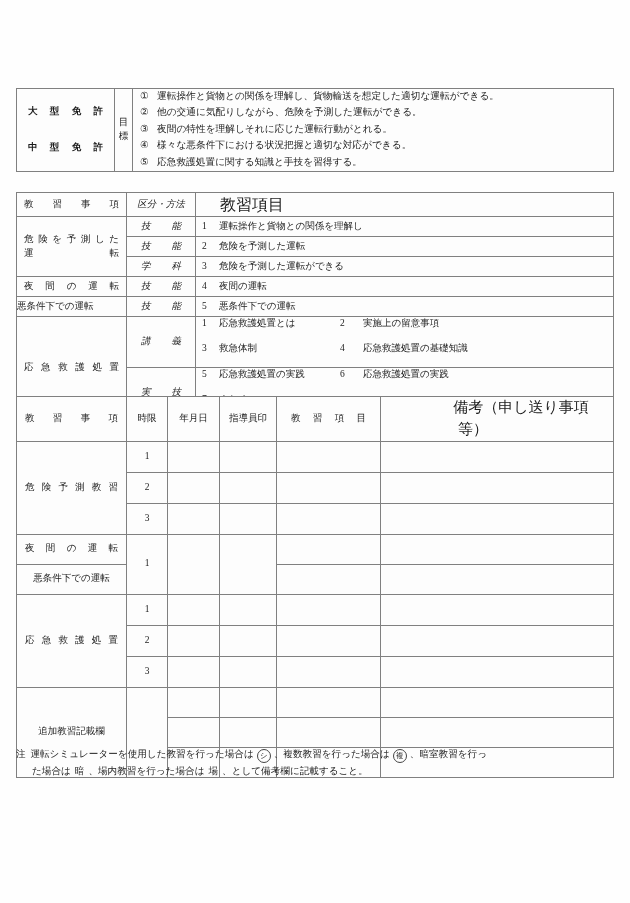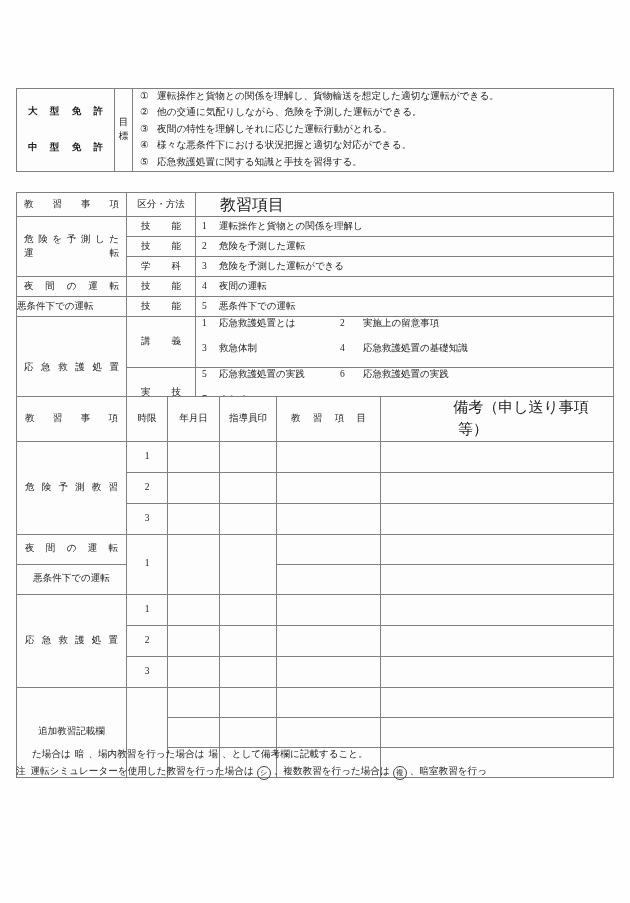--- a/index.html
+++ b/index.html
@@ -81,21 +81,21 @@
     padding-left: 7px;
     box-sizing: border-box;
     flex: 0 0 auto;
   }
   .goal-txt { flex: 1 1 auto; }
 
   
   #t2 { left: 16px; top: 192px; width: 598px; }
   #t2 td { height: 19px; }
   .c-jikou  { width: 109px; }
-  .c-kubun  { width: 68px;  text-align: center; }
+  .c-kubun  { width: 68px;  text-align: center; font-style: italic; }
   .c-komoku { }
   .hdr-komoku {
     text-align: justify;
     text-align-last: justify;
     padding: 0 30px 0 24px;
     font-size: 16px;
   }
   .item-line {
     display: flex;
     align-items: baseline;
@@ -453,17 +453,17 @@
     <tr>
       <td class="w-date" style="height:29px;"></td>
       <td class="w-stamp"></td>
       <td class="w-done"></td>
       <td class="w-note"></td>
     </tr>
   </tbody>
     </table>
 
   <div id="note">
+    <span class="nl"><span>注</span>&nbsp;&nbsp;<span>運転シミュレーターを使用した教習を行った場合は</span><span class="circ">シ</span><span>、複数教習を行った場合は</span><span class="circ">複</span><span>、暗室教習を行っ</span></span>
     <span class="nl nl2"><span>た場合は</span><span class="boxless">暗</span><span>、場内教習を行った場合は</span><span class="boxless">場</span><span>、として備考欄に記載すること。</span></span>
-    <span class="nl"><span>注</span>&nbsp;&nbsp;<span>運転シミュレーターを使用した教習を行った場合は</span><span class="circ">シ</span><span>、複数教習を行った場合は</span><span class="circ">複</span><span>、暗室教習を行っ</span></span>
   </div>
 
 </div>
 
 </body></html>

